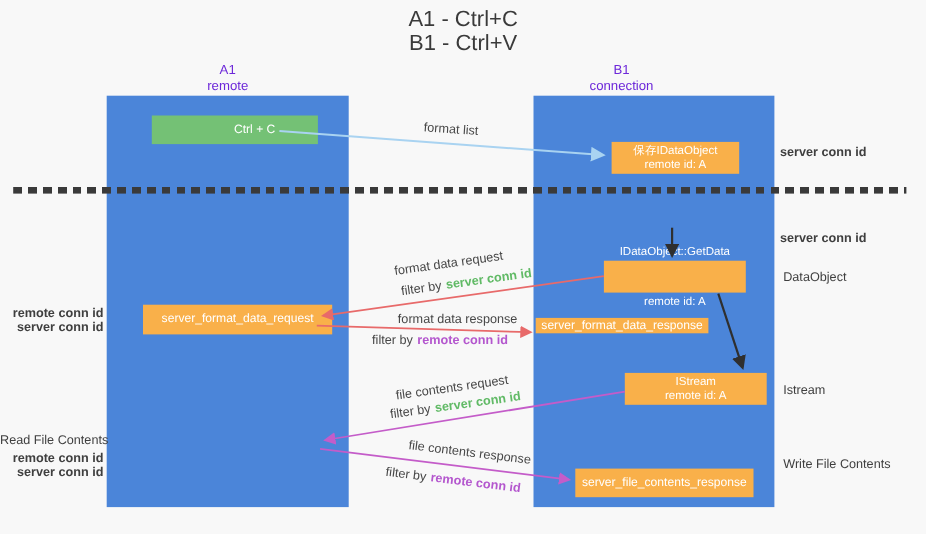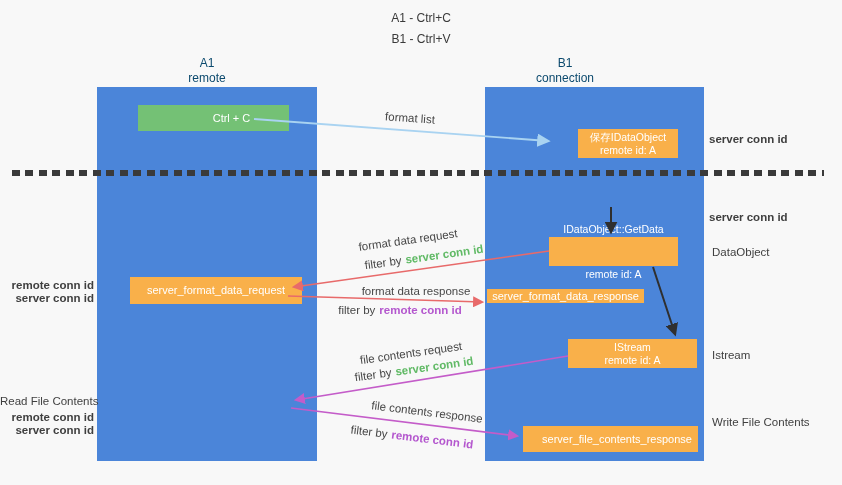--- a/index.html
+++ b/index.html
@@ -3,54 +3,54 @@
 <meta charset="utf-8">
 <style>
   html,body { margin:0; padding:0; }
   .canvas {
     position:relative; width:842px; height:485px;
     background:#f8f8f8; overflow:hidden;
     font-family:"Liberation Sans", sans-serif; color:#3c3c3c;
   }
   .title-block {
     position:absolute; top:8px; left:0; width:842px;
-    text-align:center; font-size:12px; line-height:21px; color:#3a3a3a;
+    text-align:center; font-size:20px; line-height:21px; color:#3a3a3a;
   }
   .lifeline {
     position:absolute; top:87px; height:374px; background:#4b85d9;
   }
   .lifeline.left  { left:97px;  width:220px; }
   .lifeline.right { left:485px; width:219px; }
   .col-header {
     position:absolute; top:56px; width:120px;
-    text-align:center; font-size:12px; line-height:14.5px; color:#0c4a6e;
+    text-align:center; font-size:12px; line-height:14.5px; color:#6d28d9;
   }
   .col-header.left  { left:147px; }
   .col-header.right { left:505px; }
   .dotted-divider {
     position:absolute; left:12px; top:170px; width:812px; height:6px;
     background:repeating-linear-gradient(90deg,#3a3a3a 0 8px,transparent 8px 13.5px);
   }
   .node {
     position:absolute; display:flex; flex-direction:column;
     align-items:center; justify-content:center;
     color:#ffffff; font-size:11px; line-height:13px; text-align:center;
     white-space:nowrap;
   }
   .node.green  { background:#74c175;padding-left:36px; }
   .node.orange { background:#f9b04a; }
   .n-ctrlc   { left:138px; top:105px; width:115px; height:26px; }
-  .n-saveido { left:578px; top:129px; width:100px; height:29px; font-size:10.5px;text-align:right; }
+  .n-saveido { left:556px; top:129px; width:116px; height:29px; font-size:10.5px;text-align:right; }
   .n-ctrlv   { left:556px; top:182px; width:117px; height:24px; }
   .n-getdata { left:549px; top:237px; width:129px; height:29px; font-size:10.5px;gap:32px; }
   .n-fmtreq  { left:130px; top:277px; width:172px; height:27px; }
   .n-fmtresp { left:487px; top:289px; width:157px; height:14px; }
   .n-istream { left:568px; top:339px; width:129px; height:29px; font-size:10.5px; }
   .n-filereq { left:127px; top:393px; width:162px; height:26px; }
-  .n-fileresp{ left:523px; top:426px; width:162px; height:26px;padding-left:13px; }
+  .n-fileresp{ left:523px; top:426px; width:162px; height:26px; }
   .elabel {
     position:absolute; white-space:nowrap; font-size:11.5px; color:#474747;
     transform:translate(-50%,-50%) rotate(var(--rot,0deg));
   }
   .elabel .fword { margin-right:4px; }
   .green-id  { color:#61ba66; font-weight:bold; }
   .purple-id { color:#b457ce; font-weight:bold; }
   .annot { position:absolute; font-size:11.5px; white-space:nowrap; color:#3f3f3f; }
   .annot.right-edge { text-align:right; width:94px; left:0; }
   .arrows { position:absolute; left:0; top:0; pointer-events:none; }

